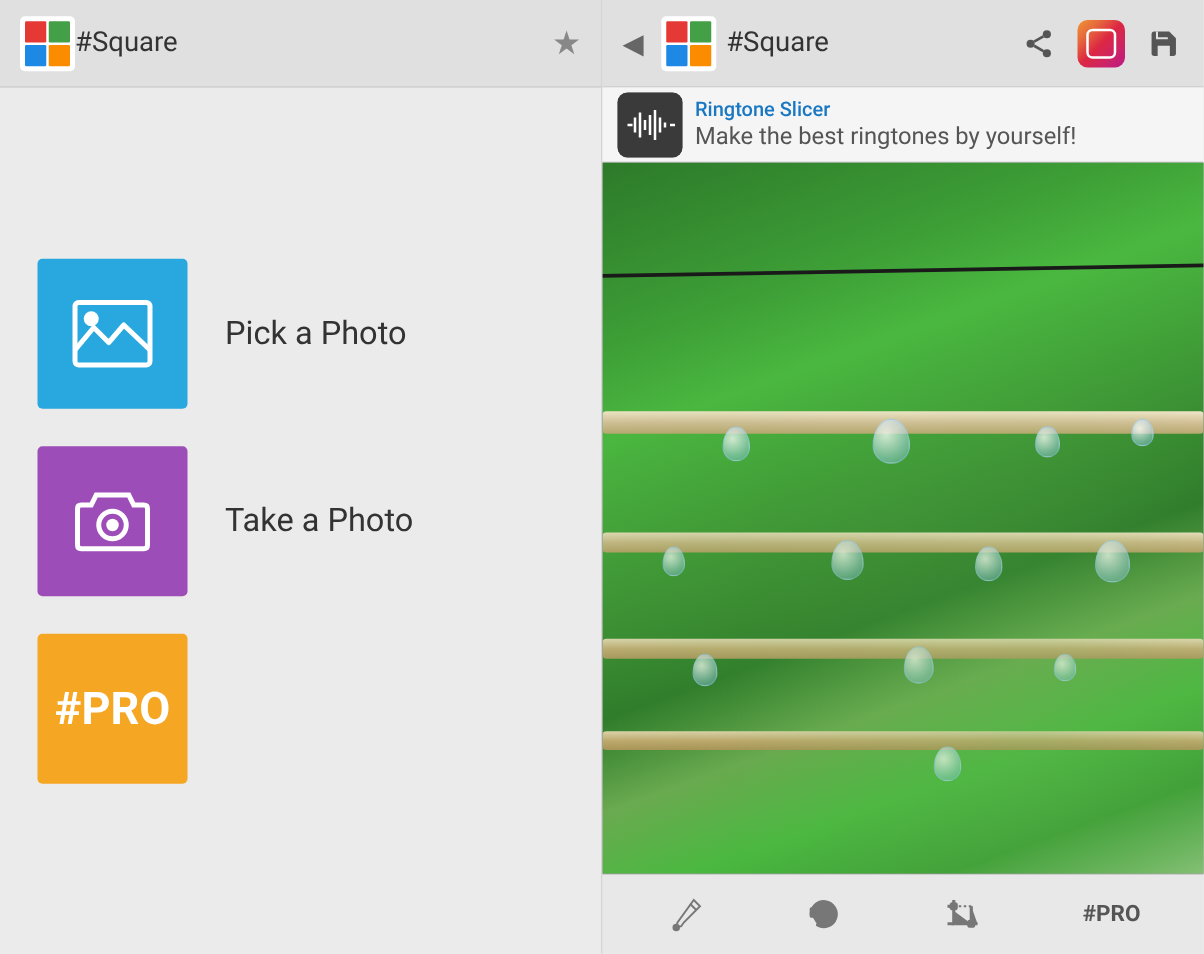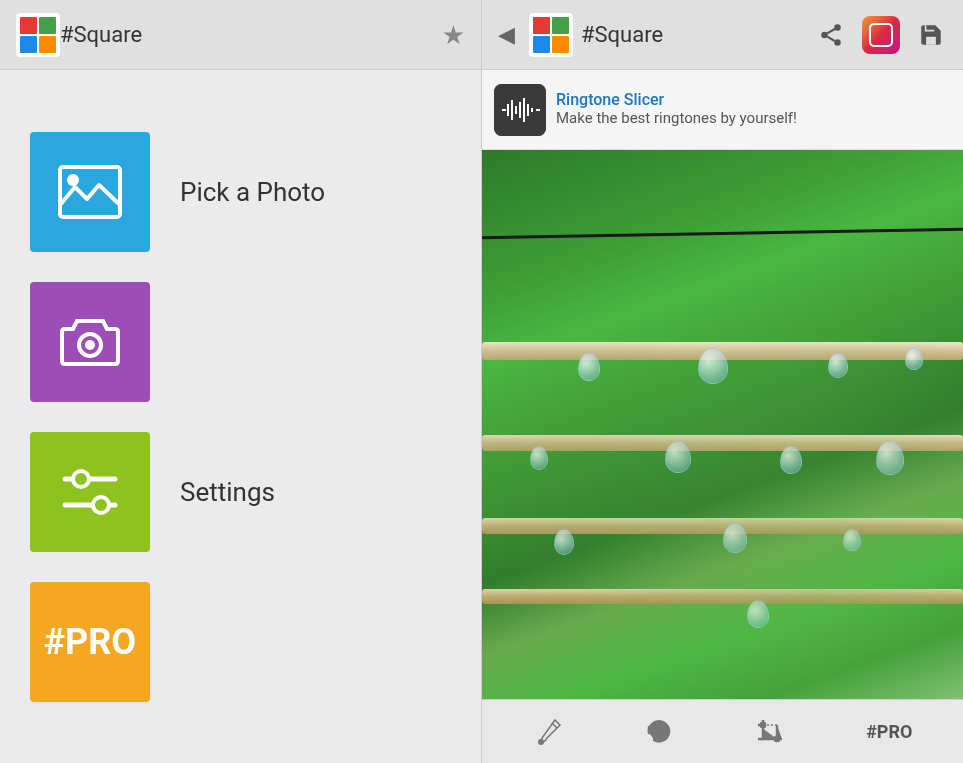--- a/index.html
+++ b/index.html
@@ -146,21 +146,21 @@
     }
 
     
     .ad-banner {
       background: #f5f5f5;
       border-bottom: 1px solid #ddd;
       display: flex;
       align-items: center;
       padding: 8px 12px;
       gap: 10px;
-      height: 80px;
+      height: 60px;
     }
 
     .ad-icon {
       width: 52px;
       height: 52px;
       background: #444;
       border-radius: 8px;
       display: flex;
       align-items: center;
       justify-content: center;
@@ -173,21 +173,21 @@
       justify-content: center;
     }
 
     .ad-title {
       font-size: 16px;
       color: #1a78c2;
       font-weight: 500;
     }
 
     .ad-subtitle {
-      font-size: 15px;
+      font-size: 19px;
       color: #555;
       line-height: 1.3;
     }
 
     
     .photo-area {
       flex: 1;
       background: #888;
       overflow: hidden;
       position: relative;
@@ -344,33 +344,23 @@
     </div>
 
     <div class="menu-item">
       <div class="menu-icon-box purple">
         <svg viewBox="0 0 70 70">
           <path d="M10 22 L18 22 L22 14 L48 14 L52 22 L60 22 Q63 22 63 25 L63 54 Q63 57 60 57 L10 57 Q7 57 7 54 L7 25 Q7 22 10 22 Z" fill="none" stroke="white" stroke-width="4"></path>
           <circle cx="35" cy="38" r="11" fill="none" stroke="white" stroke-width="4"></circle>
           <circle cx="35" cy="38" r="5" fill="white"></circle>
         </svg>
       </div>
-    </div>
-
-    <div class="menu-item">
-      <div class="menu-icon-box green">
-        <svg viewBox="0 0 70 70">
-          <line x1="10" y1="22" x2="60" y2="22" stroke="white" stroke-width="5" stroke-linecap="round"></line>
-          <circle cx="26" cy="22" r="8" fill="#8dc21f" stroke="white" stroke-width="4"></circle>
-          <line x1="10" y1="48" x2="60" y2="48" stroke="white" stroke-width="5" stroke-linecap="round"></line>
-          <circle cx="46" cy="48" r="8" fill="#8dc21f" stroke="white" stroke-width="4"></circle>
-        </svg>
-      </div>
-      <span class="menu-item-label">Settings</span>
-    </div>
+      <span class="menu-item-label">Take a Photo</span>
+    </div>
+
 
     <div class="menu-item">
       <div class="menu-icon-box orange">
         <span class="pro-box-text">#PRO</span>
       </div>
     </div>
 
   </div>
 </div>
 

